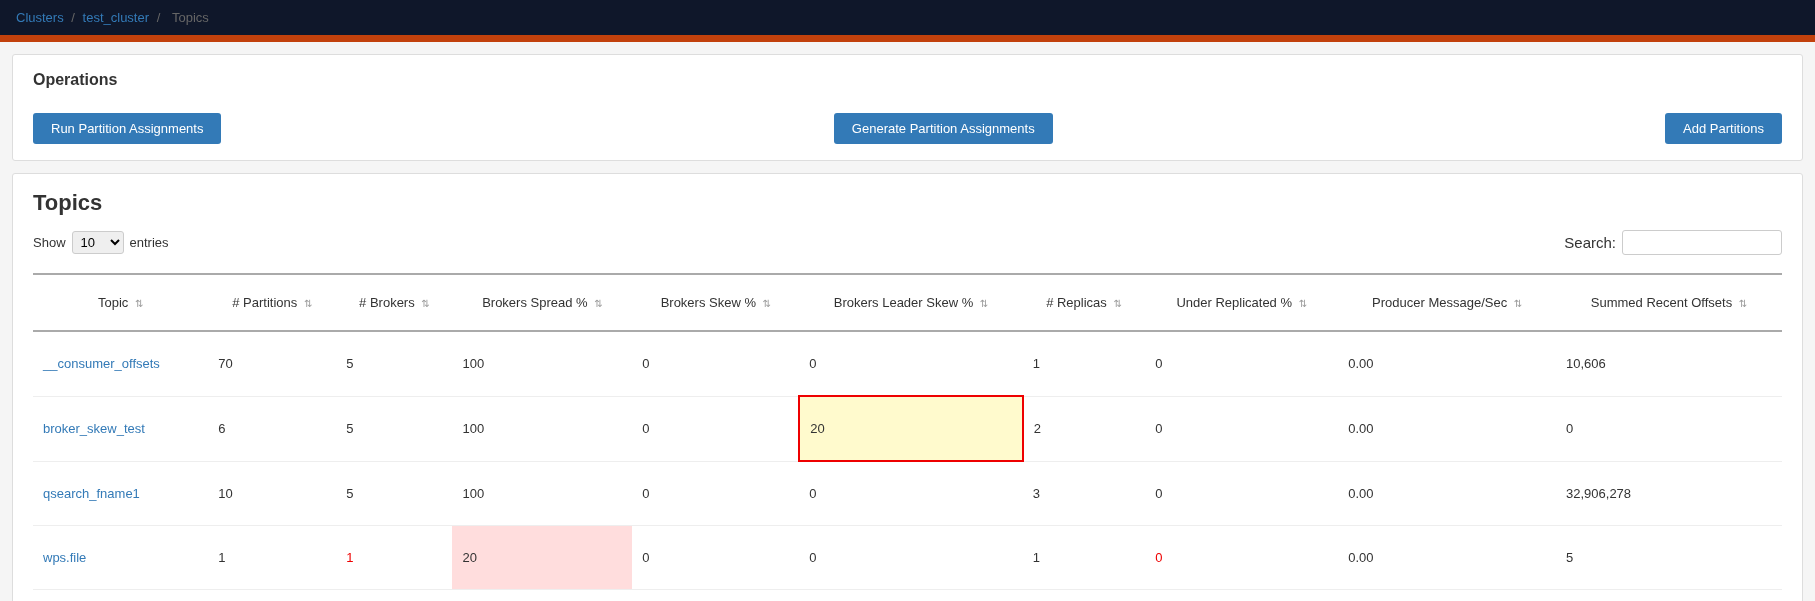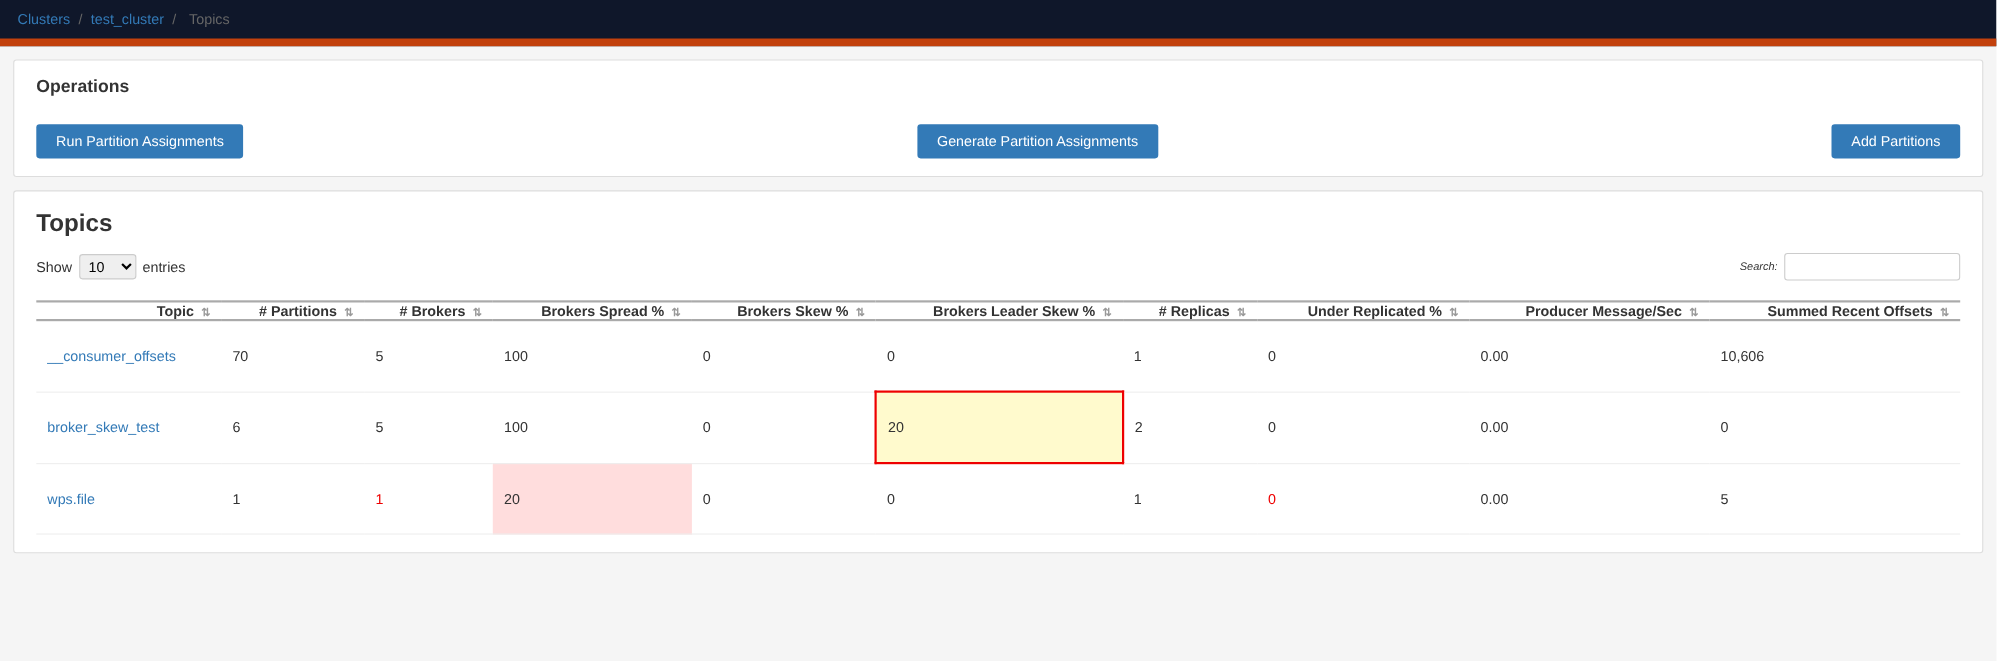--- a/index.html
+++ b/index.html
@@ -14,26 +14,26 @@
     .operations-buttons { display: flex; align-items: center; justify-content: space-between; }
     .ops-btn { padding: 8px 18px; color: #fff; border: none; border-radius: 3px; cursor: pointer; font-size: 13px; background: #337ab7; }
 
     .topics-panel { background: #fff; margin: 12px; padding: 16px 20px; border: 1px solid #ddd; border-radius: 3px; }
     .topics-title { font-size: 22px; font-weight: bold; margin-bottom: 14px; color: #333; }
 
     .table-controls { display: flex; justify-content: space-between; align-items: center; margin-bottom: 18px; }
     .show-entries { display: flex; align-items: center; gap: 6px; font-size: 13px; }
     .show-entries select { padding: 2px 4px; border: 1px solid #ccc; border-radius: 3px; font-size: 13px; }
     .search-box { display: flex; align-items: center; gap: 6px; }
-    .search-box label { font-size: 10px; font-style: italic; }
+    .search-box label { font-size: 15px; }
     .search-box input { padding: 4px 6px; border: 1px solid #ccc; border-radius: 3px; font-size: 13px; width: 160px; }
 
     table { width: 100%; border-collapse: collapse; font-size: 13px; }
     thead tr { border-top: 2px solid #aaa; border-bottom: 2px solid #aaa; }
-    th { padding: 0 10px; text-align: right; font-weight: bold; color: #333; white-space: nowrap; cursor: pointer; user-select: none; }
+    th { padding: 20px 10px; text-align: center; font-weight: normal; color: #333; white-space: nowrap; cursor: pointer; user-select: none; }
     th .sort-icon { display: inline-block; margin-left: 3px; color: #999; font-size: 10px; }
     td { padding: 24px 10px; border-bottom: 1px solid #eee; }
     .topic-link { color: #337ab7; text-decoration: none; }
 
     .cell-highlight-yellow { background: #fffacd; }
     .cell-highlight-red { background: #fdd; }
     .cell-border-red { border: 2px solid #e00; }
     .cell-red-text { color: #e00; }
 
     .table-footer { display: flex; justify-content: space-between; align-items: center; margin-top: 10px; font-size: 13px; color: #555; }
@@ -116,20 +116,32 @@
       <td class="">5</td>
       <td class="">100</td>
       <td>0</td>
       <td class="cell-highlight-yellow cell-border-red">20</td>
       <td>2</td>
       <td class="">0</td>
       <td>0.00</td>
       <td>0</td>
     </tr>
         <tr>
+      <td><a href="#" class="topic-link">qsearch_fname1</a></td>
+      <td>10</td>
+      <td class="">5</td>
+      <td class="">100</td>
+      <td>0</td>
+      <td class=" ">0</td>
+      <td>3</td>
+      <td class="">0</td>
+      <td>0.00</td>
+      <td>32,906,278</td>
+    </tr>
+        <tr>
       <td><a href="#" class="topic-link">wps.file</a></td>
       <td>1</td>
       <td class="cell-red-text">1</td>
       <td class="cell-highlight-red">20</td>
       <td>0</td>
       <td class=" ">0</td>
       <td>1</td>
       <td class="cell-red-text">0</td>
       <td>0.00</td>
       <td>5</td>

